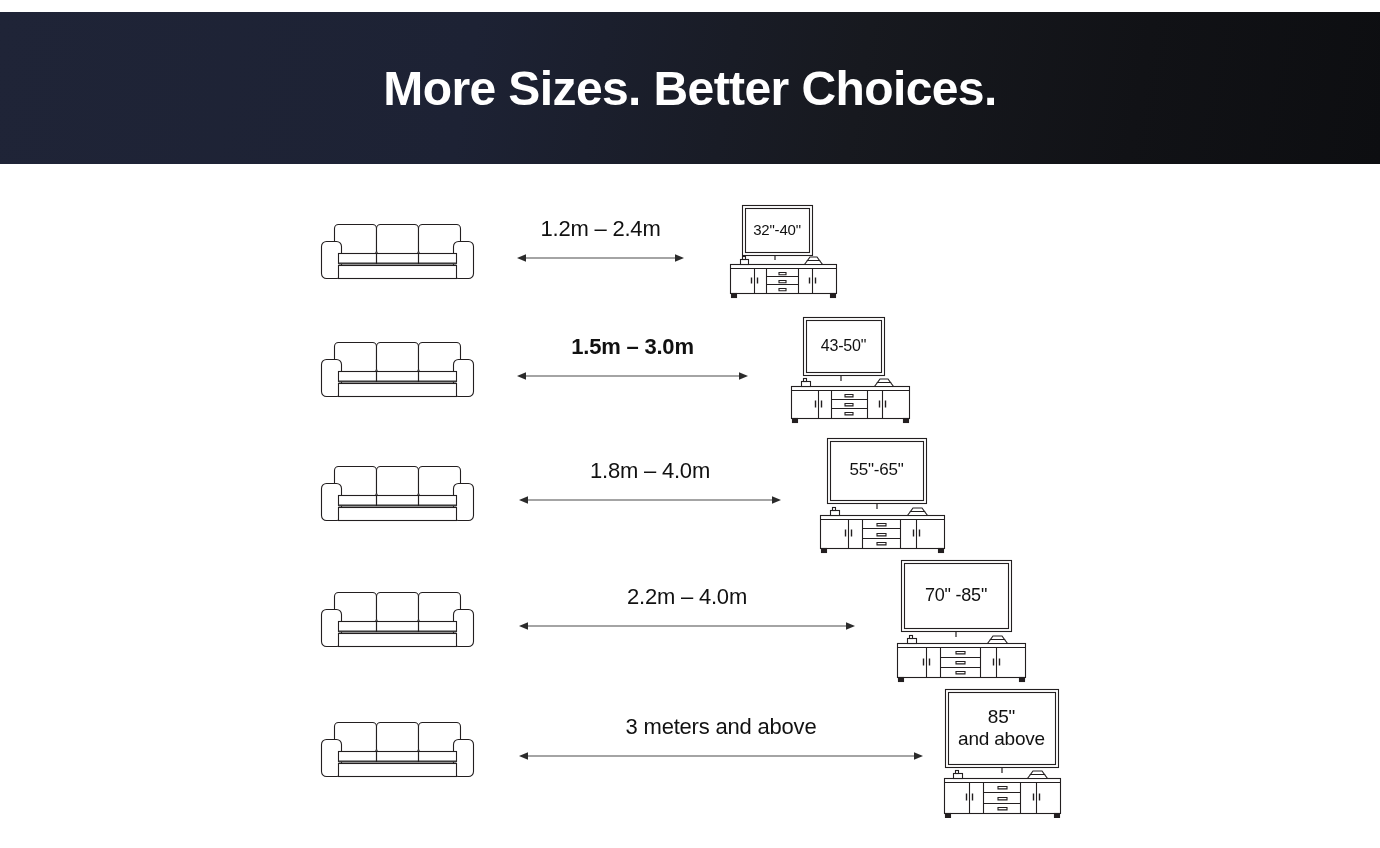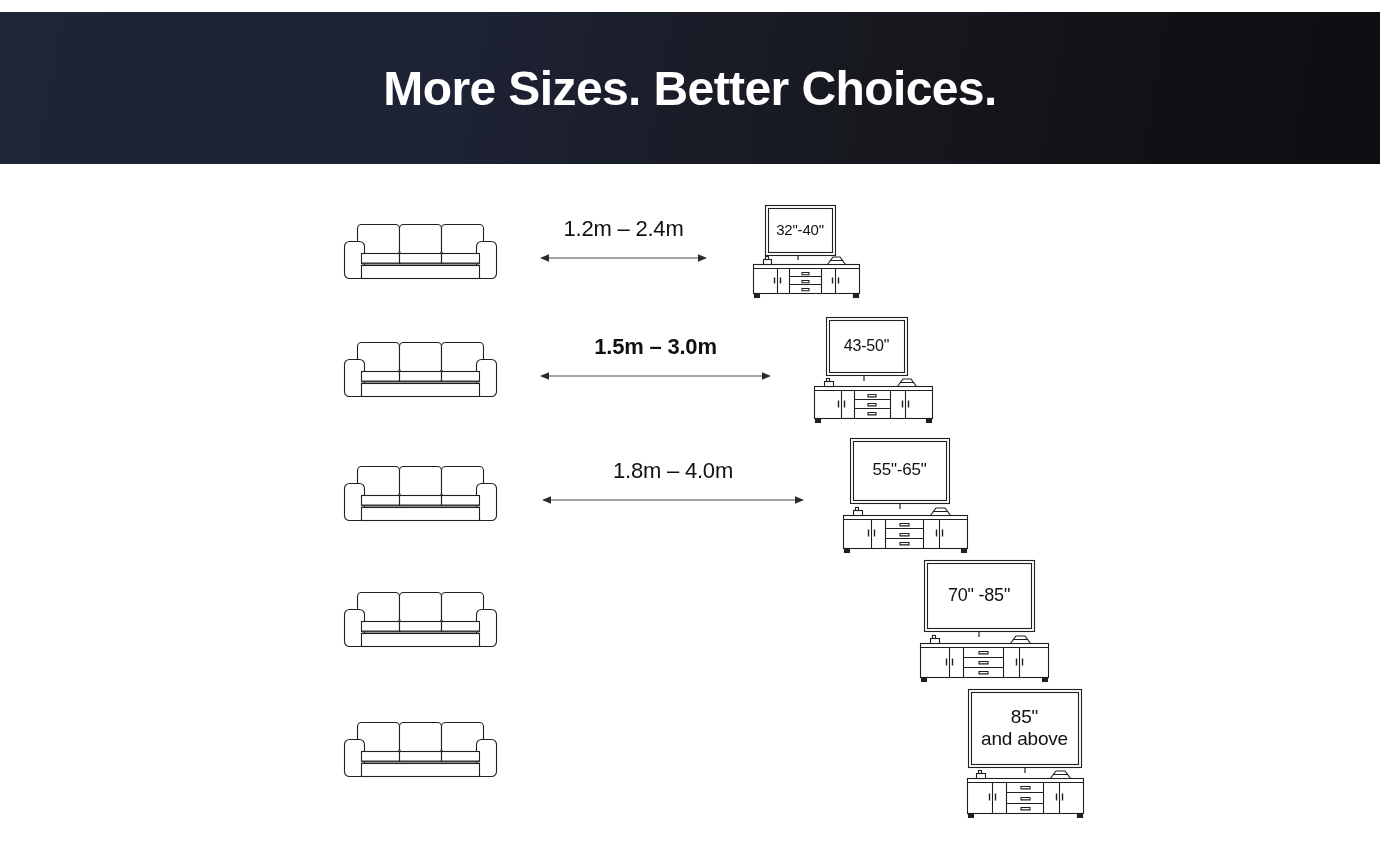--- a/index.html
+++ b/index.html
@@ -35,21 +35,21 @@
     color: #ffffff;
     font-size: 48px;
     font-weight: 700;
     letter-spacing: -0.6px;
     font-family: "Liberation Sans", sans-serif;
     white-space: nowrap;
   }
 
   
   .rows { position: absolute; left: 0; top: 164px; width: 1380px; height: 684px; }
-  .row { position: absolute; left: 0; width: 1318px; margin-left: 23px; }
+  .row { position: absolute; left: 0; width: 1318px; }
 
   
   .sofa { position: absolute; }
   .sofa svg { display: block; }
 
   
   .dim { position: absolute; }
   .dim-label {
     position: absolute;
     left: 0; right: 0;
@@ -284,20 +284,30 @@
         <rect x="1.5" y="21.5" width="20" height="37" rx="5" fill="#fff"></rect>
         <rect x="133.5" y="21.5" width="20" height="37" rx="5" fill="#fff"></rect>
         <rect x="18.5" y="33.5" width="118" height="10" fill="#fff"></rect>
         <line x1="18.5" y1="43.5" x2="136.5" y2="43.5" stroke="#3b3b3b" stroke-width="2.2"></line>
         <rect x="18.5" y="45.5" width="118" height="13" fill="#fff"></rect>
         <line x1="56.5" y1="34" x2="56.5" y2="44" stroke="#231F20" stroke-width="1.2"></line>
         <line x1="98.5" y1="34" x2="98.5" y2="44" stroke="#231F20" stroke-width="1.2"></line>
       </svg>
     </div>
 
+    <div class="dim" style="left:519px; top:18px; width:336px; height:48px;">
+      <div class="dim-label" style="top:0;">2.2m – 4.0m</div>
+      <div class="dim-arrow">
+        <svg width="336" height="12" viewBox="0 0 336 12" fill="none">
+          <line x1="7" y1="6" x2="329" y2="6" stroke="#4a4a4a" stroke-width="1.2"></line>
+          <path d="M0 6 L9 2.2 L9 9.8 Z" fill="#2b2b2b"></path>
+          <path d="M336 6 L327 2.2 L327 9.8 Z" fill="#2b2b2b"></path>
+        </svg>
+      </div>
+    </div>
 
     <div class="tvunit" style="left:895px; top:-7px; width:134px; height:124px;">
       <svg width="134" height="124" viewBox="0 0 134 124" fill="none" stroke="#231F20" stroke-width="1.1">
         <rect x="6.5" y="1.5" width="110" height="71" fill="#fff"></rect>
         <rect x="9.5" y="4.5" width="104" height="65" fill="#fff"></rect>
         <path d="M61 72.5 L61 78" stroke="#231F20" stroke-width="1.2"></path>
         <rect x="2.5" y="84.5" width="128" height="34" fill="#fff"></rect>
         <line x1="2.5" y1="88.5" x2="130.5" y2="88.5"></line>
         <line x1="31.5" y1="88.5" x2="31.5" y2="118.5"></line>
         <line x1="45.5" y1="88.5" x2="45.5" y2="118.5"></line>
@@ -332,20 +342,30 @@
         <rect x="1.5" y="21.5" width="20" height="37" rx="5" fill="#fff"></rect>
         <rect x="133.5" y="21.5" width="20" height="37" rx="5" fill="#fff"></rect>
         <rect x="18.5" y="33.5" width="118" height="10" fill="#fff"></rect>
         <line x1="18.5" y1="43.5" x2="136.5" y2="43.5" stroke="#3b3b3b" stroke-width="2.2"></line>
         <rect x="18.5" y="45.5" width="118" height="13" fill="#fff"></rect>
         <line x1="56.5" y1="34" x2="56.5" y2="44" stroke="#231F20" stroke-width="1.2"></line>
         <line x1="98.5" y1="34" x2="98.5" y2="44" stroke="#231F20" stroke-width="1.2"></line>
       </svg>
     </div>
 
+    <div class="dim" style="left:519px; top:20px; width:404px; height:48px;">
+      <div class="dim-label" style="top:0;">3 meters and above</div>
+      <div class="dim-arrow">
+        <svg width="404" height="12" viewBox="0 0 404 12" fill="none">
+          <line x1="7" y1="6" x2="397" y2="6" stroke="#4a4a4a" stroke-width="1.2"></line>
+          <path d="M0 6 L9 2.2 L9 9.8 Z" fill="#2b2b2b"></path>
+          <path d="M404 6 L395 2.2 L395 9.8 Z" fill="#2b2b2b"></path>
+        </svg>
+      </div>
+    </div>
 
     <div class="tvunit" style="left:940px; top:-6px; width:124px; height:130px;">
       <svg width="124" height="130" viewBox="0 0 124 130" fill="none" stroke="#231F20" stroke-width="1.1">
         <rect x="5.5" y="1.5" width="113" height="78" fill="#fff"></rect>
         <rect x="8.5" y="4.5" width="107" height="72" fill="#fff"></rect>
         <path d="M62 79.5 L62 85" stroke="#231F20" stroke-width="1.2"></path>
         <rect x="4.5" y="90.5" width="116" height="35" fill="#fff"></rect>
         <line x1="4.5" y1="94.5" x2="120.5" y2="94.5"></line>
         <line x1="29.5" y1="94.5" x2="29.5" y2="125.5"></line>
         <line x1="43.5" y1="94.5" x2="43.5" y2="125.5"></line>

